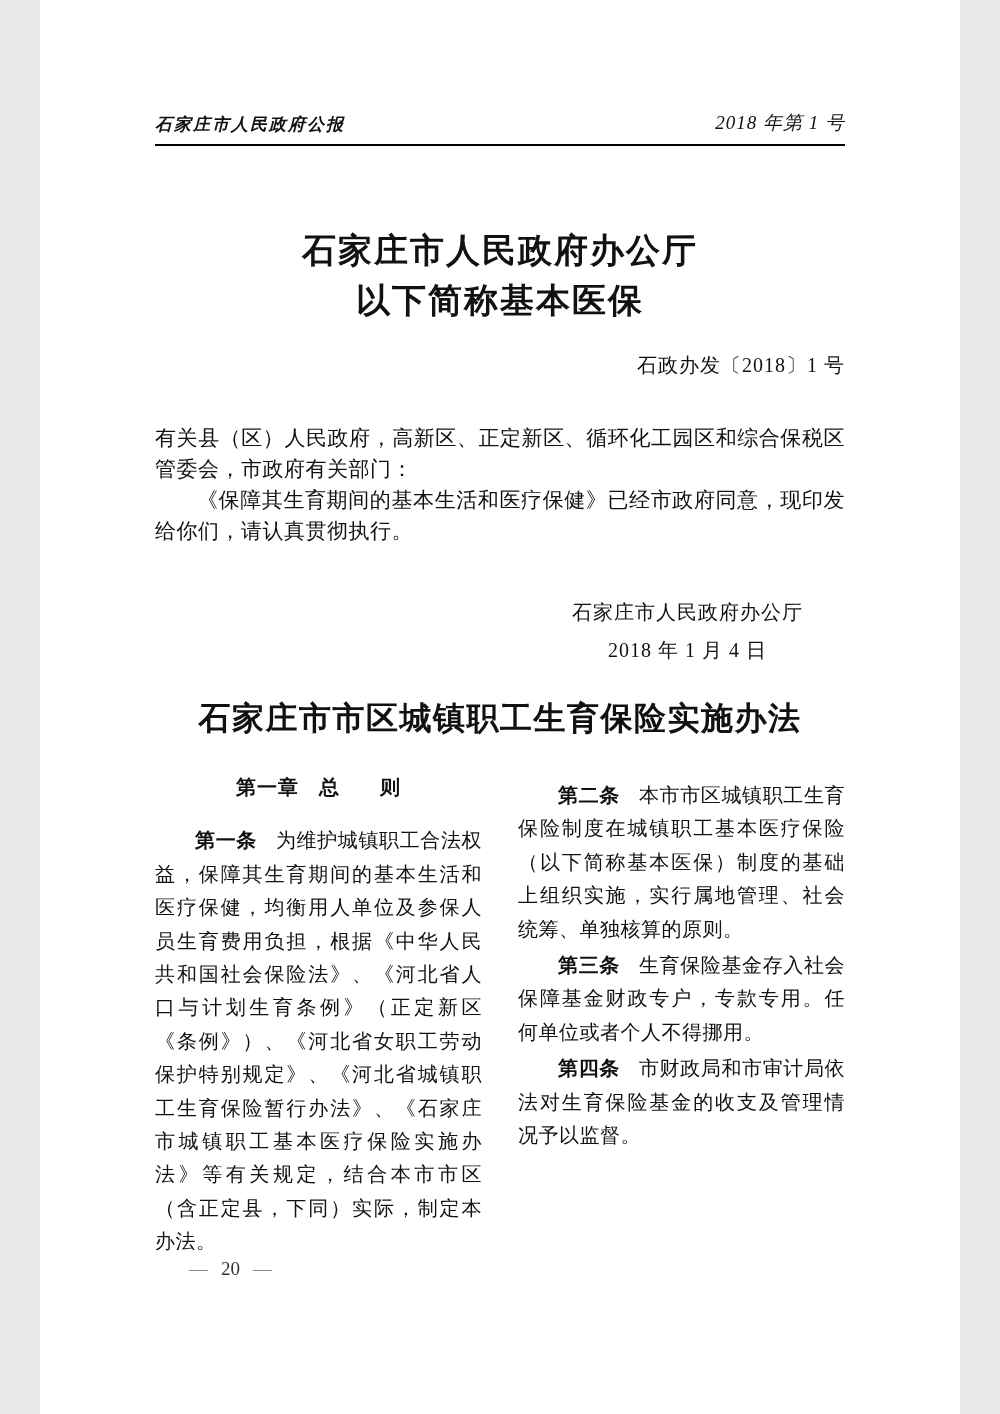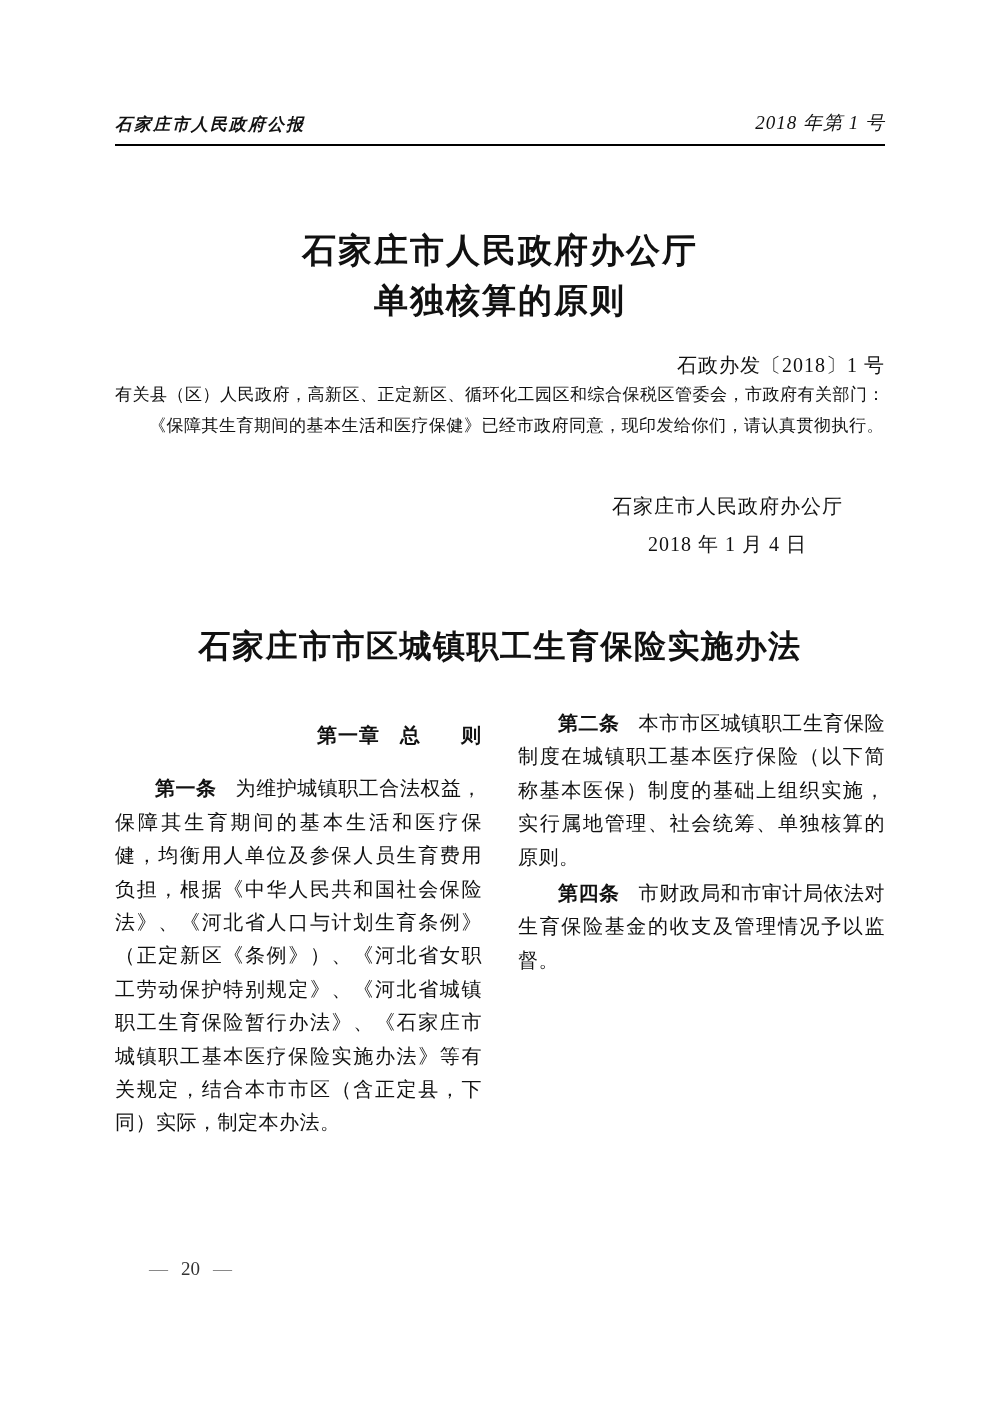--- a/index.html
+++ b/index.html
@@ -2,21 +2,21 @@
 <html><head>
 <meta charset="utf-8">
 <style>
   html, body {
     margin: 0;
     padding: 0;
     background: #e8e8e8;
   }
   .page {
     position: relative;
-    width: 1000px;
+    width: 920px;
     height: 1414px;
     margin: 0 auto;
     background: #ffffff;
     color: #111111;
     font-family: "Liberation Serif", "DejaVu Serif", serif;
     overflow: hidden;
   }
   .content {
     padding: 0 115px;
   }
@@ -53,21 +53,22 @@
   }
   .doc-number {
     margin-top: 26px;
     text-align: right;
     font-size: 20px;
     letter-spacing: 1px;
   }
 
   
   .notice-body {
-    font-size: 17px;
+    margin-top: 44px;
+    font-size: 21px;
     line-height: 31px;
     text-align: justify;
     text-justify: inter-character;
     letter-spacing: 0.5px;
   }
   .notice-body p { margin: 0; }
   .notice-body p.indent { text-indent: 2em; }
 
   
   .signature {
@@ -78,44 +79,44 @@
     display: inline-block;
     text-align: center;
     margin-right: 42px;
     font-size: 20px;
     line-height: 38px;
     letter-spacing: 1px;
   }
 
   
   .reg-title {
-    margin-top: 62px;
+    margin-top: 28px;
     text-align: center;
     font-size: 32px;
     font-weight: bold;
     letter-spacing: 1.5px;
   }
   .columns {
     display: flex;
     gap: 36px;
     margin-top: 26px;
   }
   .col {
     flex: 1 1 0;
     min-width: 0;
     font-size: 20px;
     line-height: 33.4px;
     text-align: justify;
     text-justify: inter-character;
     letter-spacing: 0.5px;
   }
   .chapter-heading {
-    margin-top: 24px;
+    margin-top: 4px;
     margin-bottom: 20px;
-    text-align: right;
+    text-align: center;
     font-weight: bold;
     letter-spacing: 1px;
   }
   .chapter-heading .chapter-num { margin-right: 1em; }
   .chapter-heading .part2 { margin-left: 2em; }
   p.article {
     margin: 3px 0 0 0;
     text-indent: 2em;
   }
   .art-label {
@@ -144,21 +145,21 @@
 <div class="page">
   <div class="content">
 
     <div class="header-row">
       <span class="pub-title">石家庄市人民政府公报</span>
       <span class="issue-no">2018 年第 1 号</span>
     </div>
 
     <div class="notice-title-block">
       <div>石家庄市人民政府办公厅</div>
-      <div>单独核算的原则</div>
+      <div>以下简称基本医保</div>
     </div>
 
     <div class="doc-number">石政办发〔2018〕1 号</div>
 
     <div class="notice-body">
       <p>有关县（区）人民政府，高新区、正定新区、循环化工园区和综合保税区管委会，市政府有关部门：</p>
       <p class="indent">《保障其生育期间的基本生活和医疗保健》已经市政府同意，现印发给你们，请认真贯彻执行。</p>
     </div>
 
     <div class="signature">
@@ -177,20 +178,23 @@
         </div>
         <p class="article">
           <span class="art-label">第一条</span><span class="art-text">为维护城镇职工合法权益，保障其生育期间的基本生活和医疗保健，均衡用人单位及参保人员生育费用负担，根据《中华人民共和国社会保险法》、《河北省人口与计划生育条例》（正定新区《条例》）、《河北省女职工劳动保护特别规定》、《河北省城镇职工生育保险暂行办法》、《石家庄市城镇职工基本医疗保险实施办法》等有关规定，结合本市市区（含正定县，下同）实际，制定本办法。</span>
         </p>
       </div>
       <div class="col">
         <p class="article" style="margin-top:12px;">
           <span class="art-label">第二条</span><span class="art-text">本市市区城镇职工生育保险制度在城镇职工基本医疗保险（以下简称基本医保）制度的基础上组织实施，实行属地管理、社会统筹、单独核算的原则。</span>
         </p>
         <p class="article">
+          <span class="art-label">第三条</span><span class="art-text">生育保险基金存入社会保障基金财政专户，专款专用。任何单位或者个人不得挪用。</span>
+        </p>
+        <p class="article">
           <span class="art-label">第四条</span><span class="art-text">市财政局和市审计局依法对生育保险基金的收支及管理情况予以监督。</span>
         </p>
       </div>
     </div>
 
   </div>
 
   <div class="footer">
     <span class="dash">—</span><span>20</span><span class="dash">—</span>
   </div>

